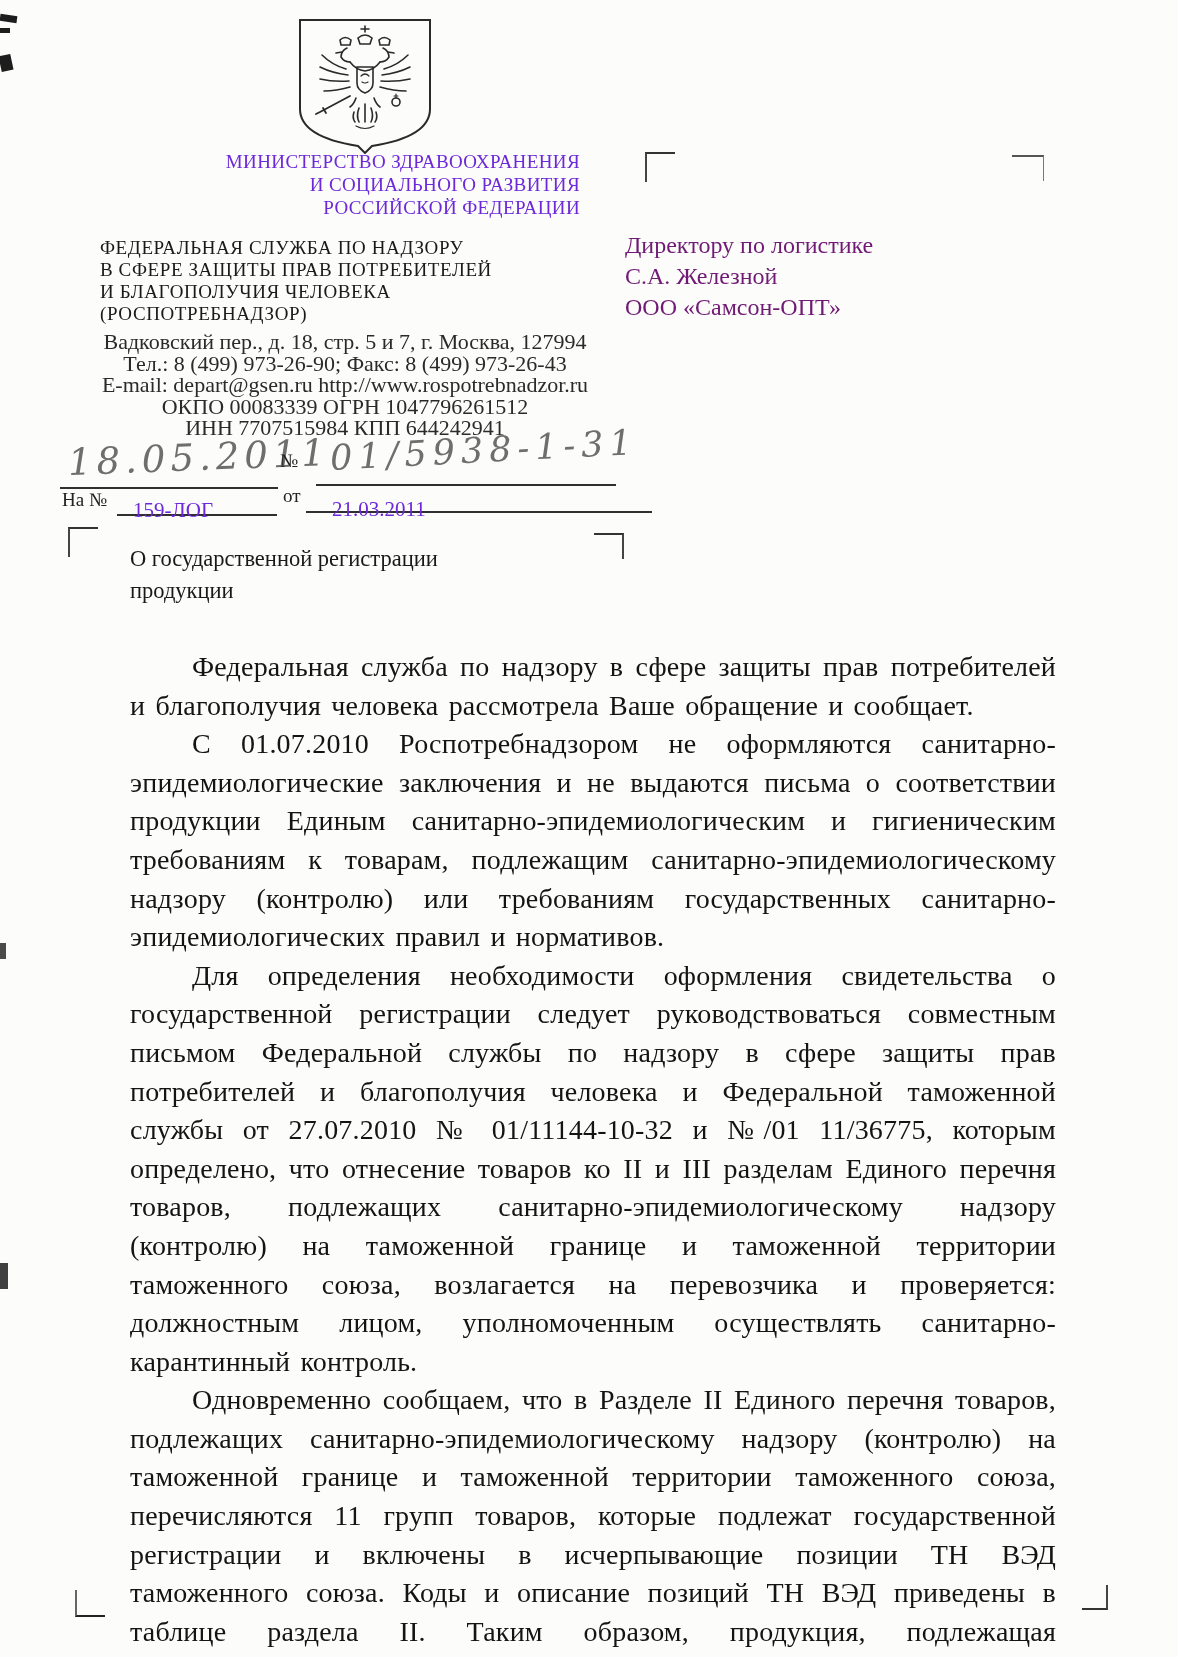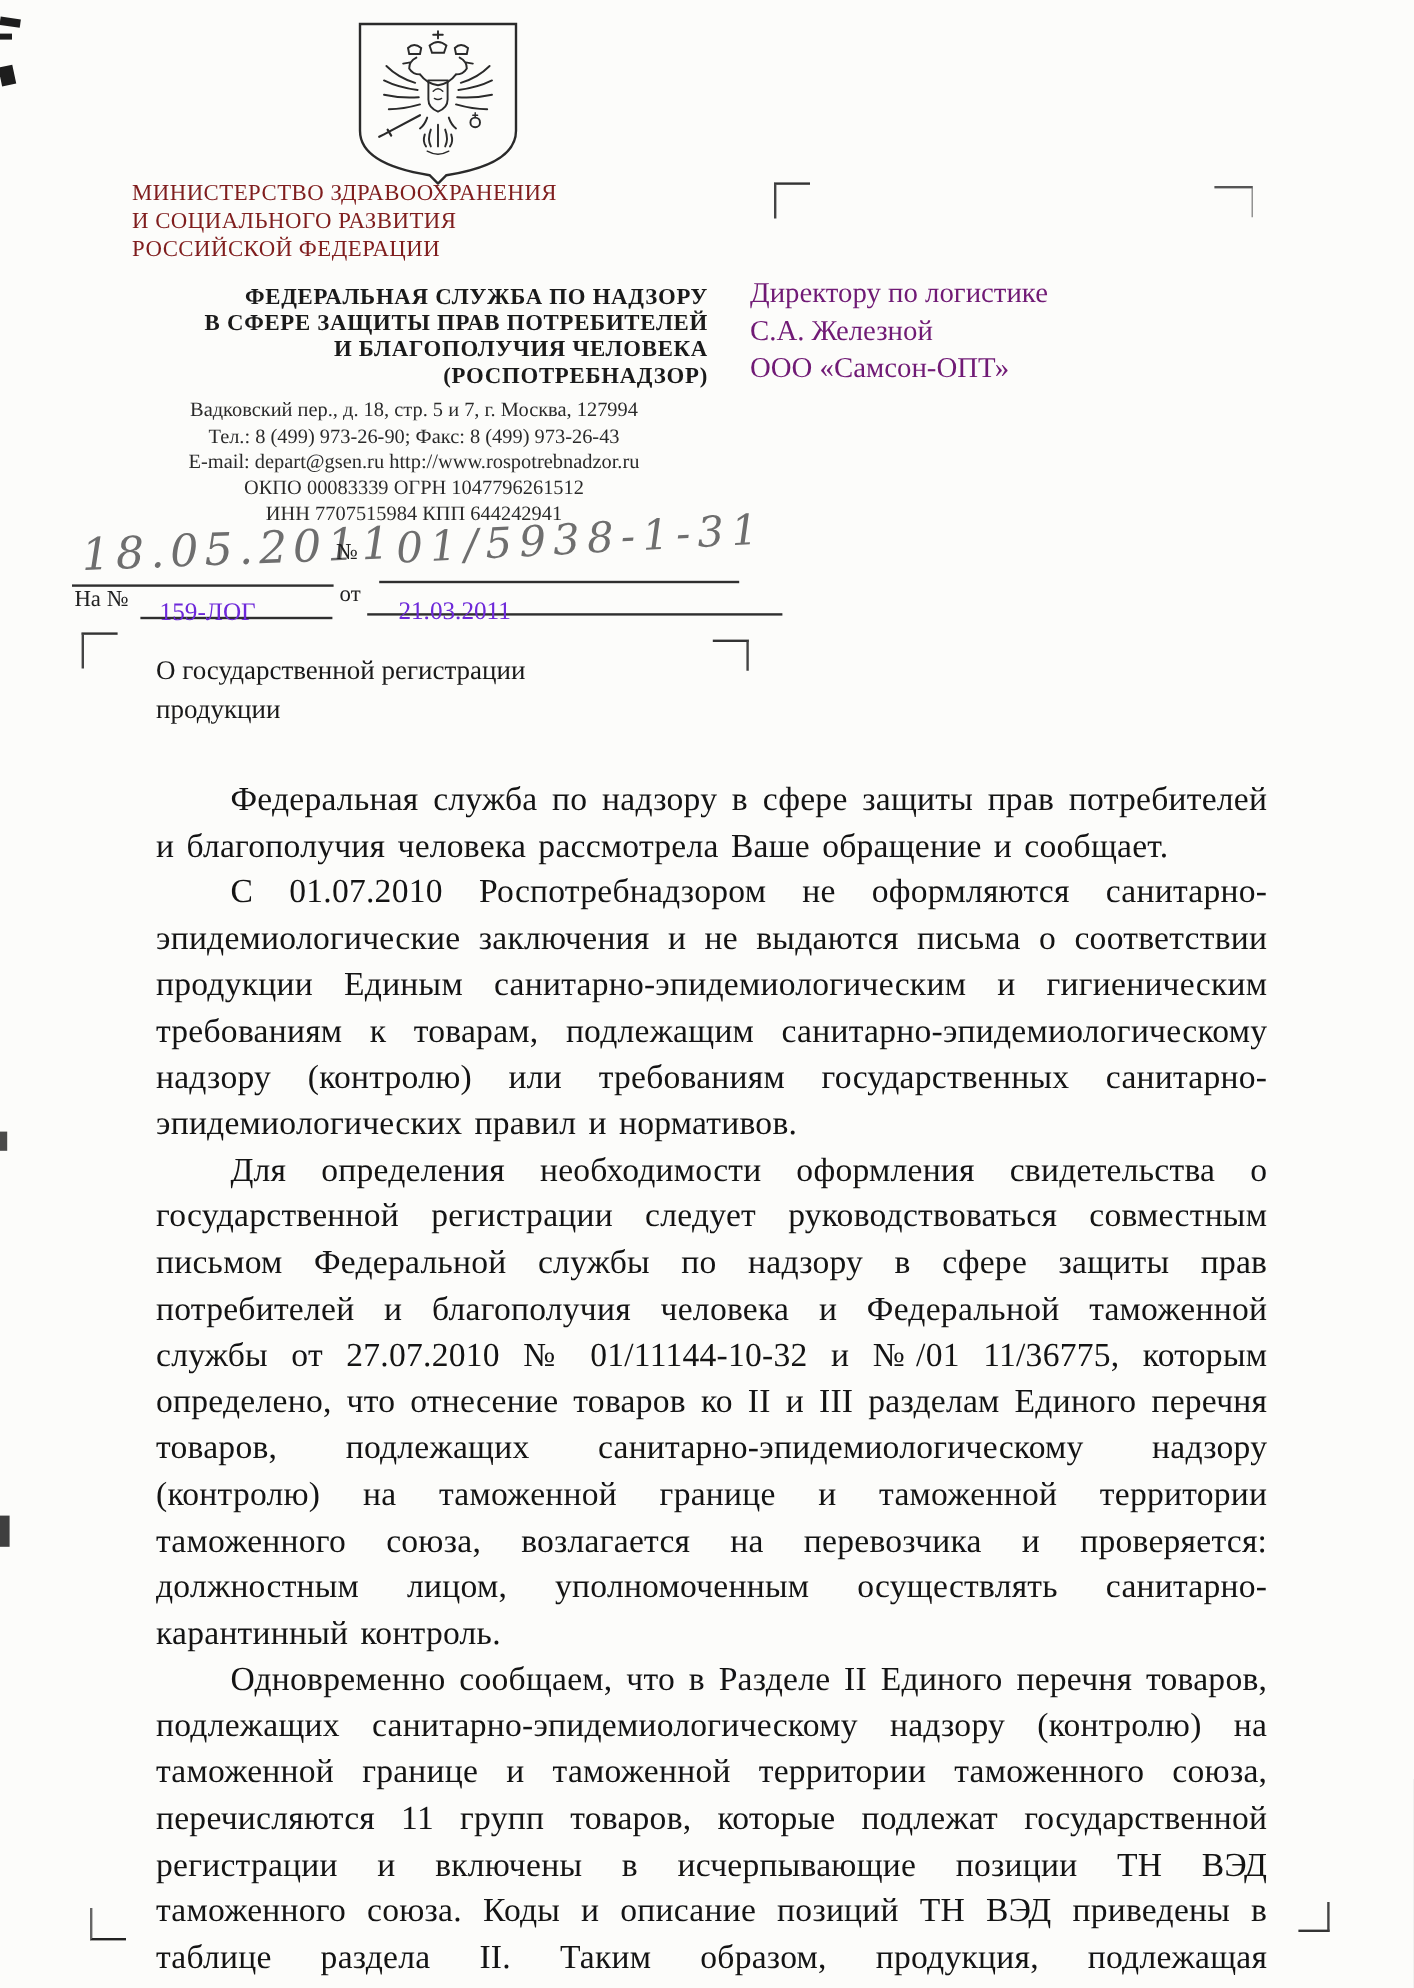--- a/index.html
+++ b/index.html
@@ -13,31 +13,31 @@
     font-family:"Liberation Serif", serif;
     color:#1c1c1c;
   }
 
   
   .coat {
     position:absolute; left:284px; top:14px; width:162px; height:140px;
   }
   .ministry {
     position:absolute; left:110px; top:150px; width:470px;
-    text-align:left; font-size:19px; line-height:23px;
-    letter-spacing:0.4px; color:#7f1d1d;
+    text-align:right; font-size:19px; line-height:23px;
+    letter-spacing:0.4px; color:#6d28d9;
   }
   .agency {
     position:absolute; left:100px; top:237px; width:490px;
-    text-align:right; font-size:19px; line-height:22px;
-    font-weight:bold; letter-spacing:0.6px; color:#1a1a1a;
+    text-align:left; font-size:19px; line-height:22px;
+    font-weight:normal; letter-spacing:0.6px; color:#1a1a1a;
   }
   .contacts {
     position:absolute; left:80px; top:331px; width:530px;
-    text-align:center; font-size:17px; line-height:21.5px; color:#2a2a2a;
+    text-align:center; font-size:22px; line-height:21.5px; color:#2a2a2a;
   }
 
   
   .recipient {
     position:absolute; left:625px; top:230px; width:420px;
     font-size:24px; line-height:31px; color:#701a75;
   }
 
   
   .hand {

